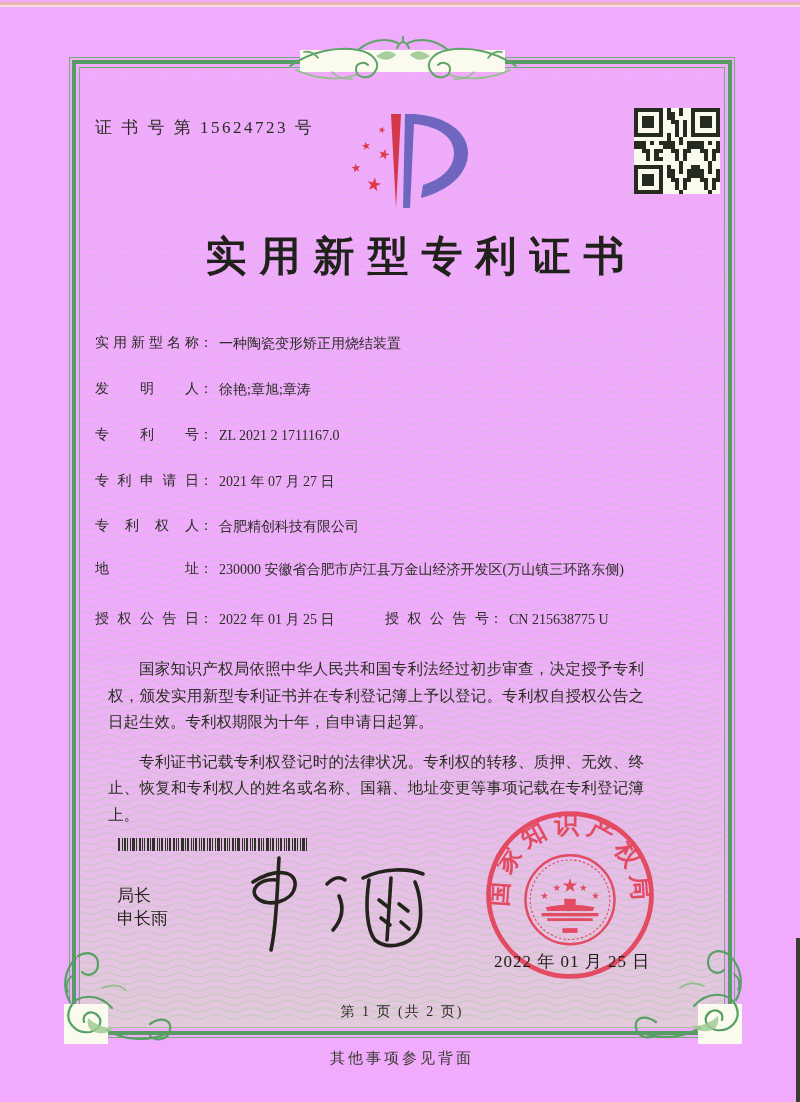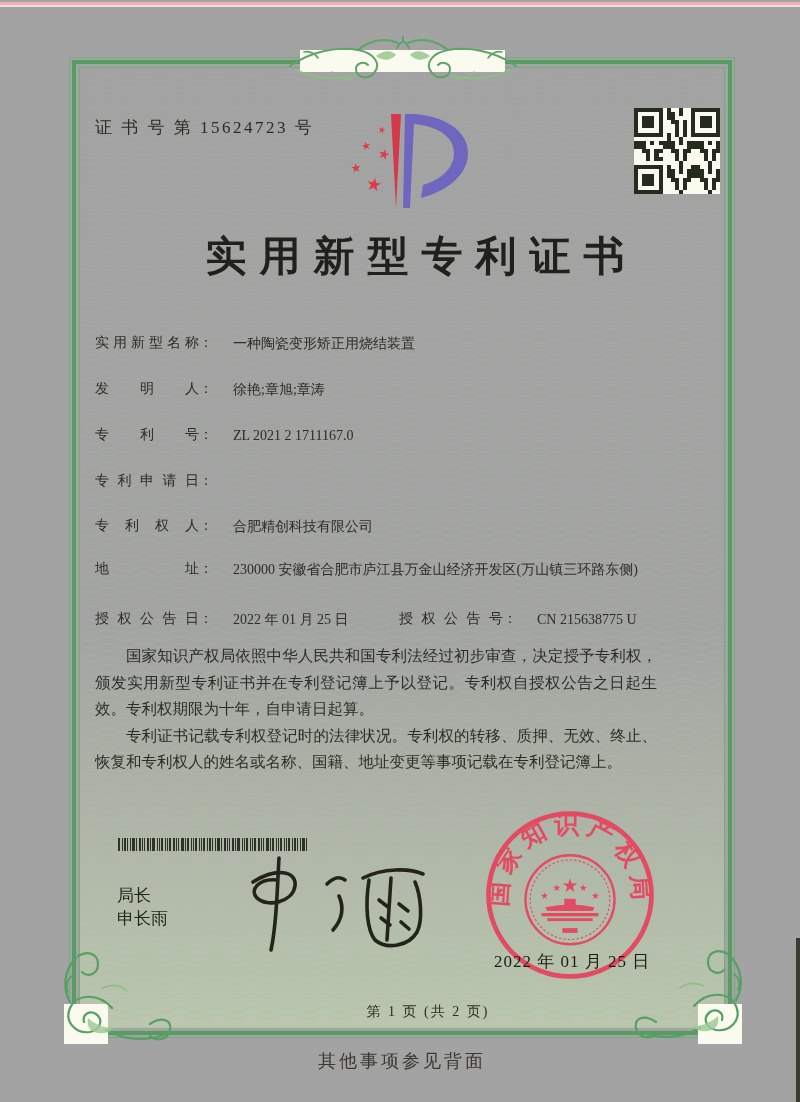--- a/index.html
+++ b/index.html
@@ -1,17 +1,17 @@
 <!DOCTYPE html>
 <html><head>
 <meta charset="utf-8">
 <style>
   html,body{margin:0;padding:0;}
   body{width:800px;height:1102px;background:#e9e7de;font-family:"Liberation Serif","DejaVu Serif",serif;}
-  .page{position:relative;width:800px;height:1102px;overflow:hidden;background:#a3a3a3;}
+  .page{position:relative;width:800px;height:1102px;overflow:hidden;background:#f0abfc;}
 
   
   .edge-top{position:absolute;left:0;top:2px;width:100%;height:3px;background:#e8b3b8;z-index:9;}
   .edge-top2{position:absolute;left:0;top:5px;width:100%;height:2px;background:#f6dcd8;z-index:9;}
   .edge-right{position:absolute;right:0;top:938px;width:4px;height:164px;background:#3b3a33;z-index:9;}
 
   
   .frame{position:absolute;left:69px;top:57px;width:666px;height:981px;z-index:1;}
   .f-outer{position:absolute;inset:0;border:1px solid #74ad7b;}
   .f-mid{position:absolute;inset:3px;border:4px solid #579c63;}
@@ -29,34 +29,34 @@
   
   .certno{position:absolute;left:95px;top:116px;font-size:17px;letter-spacing:2.5px;color:#2b2b26;z-index:4;}
   .logo{position:absolute;left:332px;top:108px;z-index:4;}
   .qr{position:absolute;left:634px;top:108px;z-index:4;}
   .title{position:absolute;left:82px;top:229px;width:666px;text-align:center;font-size:41px;font-weight:600;
          letter-spacing:13px;text-indent:13px;color:#21211c;z-index:4;}
   .row{position:absolute;left:95px;width:620px;display:flex;align-items:flex-start;font-size:14px;color:#2c2c28;z-index:4;}
   .flabel{display:inline-block;width:104px;height:24px;overflow:hidden;text-align:justify;text-align-last:justify;flex:none;line-height:24px;}
   .flabel::after{content:"";display:inline-block;width:100%;}
   .fcolon{flex:none;line-height:24px;}
-  .fvalue{flex:none;margin-left:20px;line-height:26px;max-width:440px;}
+  .fvalue{flex:none;margin-left:6px;line-height:26px;max-width:440px;}
   .w166{width:166px;}
   .paras{position:absolute;left:95px;top:643px;width:562px;font-size:15.5px;line-height:26.5px;
          text-align:justify;color:#2d2d26;z-index:4;}
-  .paras p{margin:0;text-indent:2em;}
+  .paras p{margin:13px;text-indent:2em;}
   .barcode{position:absolute;left:118px;top:838px;z-index:4;}
   .signer{position:absolute;left:117px;top:884px;font-size:17px;color:#26261f;z-index:4;
           font-family:"Liberation Sans","DejaVu Sans",sans-serif;}
   .signer .name{margin-top:0;}
   .sig{position:absolute;left:225px;top:848px;z-index:4;}
   .seal{position:absolute;left:480px;top:805px;z-index:3;}
   .sealdate{position:absolute;left:494px;top:950px;font-size:17px;letter-spacing:1px;color:#1d1d16;z-index:5;}
-  .pagenote{position:absolute;left:69px;top:1003px;width:666px;text-align:center;font-size:14px;letter-spacing:2px;color:#2c2c26;z-index:4;padding-left:26px;}
-  .backnote{position:absolute;left:69px;top:1049px;width:666px;text-align:center;font-size:18px;letter-spacing:3px;color:#3a3a30;z-index:4;}
+  .pagenote{position:absolute;left:69px;top:1003px;width:666px;text-align:center;font-size:14px;letter-spacing:2px;color:#2c2c26;z-index:4;}
+  .backnote{position:absolute;left:69px;top:1049px;width:666px;text-align:center;font-size:15px;letter-spacing:3px;color:#3a3a30;z-index:4;}
 </style>
 </head>
 <body>
 
 <div class="page">
 
   <div class="edge-top"></div>
   <div class="edge-top2"></div>
   <div class="edge-right"></div>
 
@@ -389,20 +389,21 @@
     <span class="fvalue">徐艳;章旭;章涛</span>
   </div>
   <div class="row" style="top:423px">
     <span class="flabel">专利号</span>
       <span class="fcolon">：</span>
     <span class="fvalue">ZL 2021 2 1711167.0</span>
   </div>
   <div class="row" style="top:469px">
     <span class="flabel">专利申请日</span>
       <span class="fcolon">：</span>
+    <span class="fvalue">2021 年 07 月 27 日</span>
   </div>
   <div class="row" style="top:514px">
     <span class="flabel">专利权人</span>
       <span class="fcolon">：</span>
     <span class="fvalue">合肥精创科技有限公司</span>
   </div>
   <div class="row" style="top:557px">
     <span class="flabel">地址</span>
       <span class="fcolon">：</span>
     <span class="fvalue" style="max-width:432px">230000 安徽省合肥市庐江县万金山经济开发区(万山镇三环路东侧)</span>

